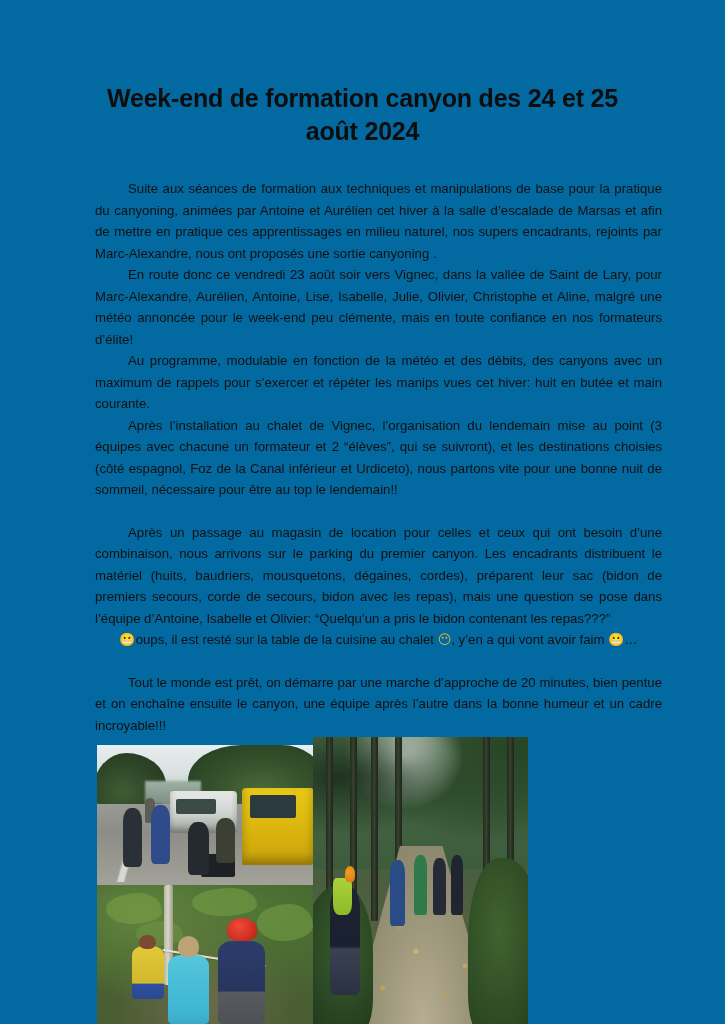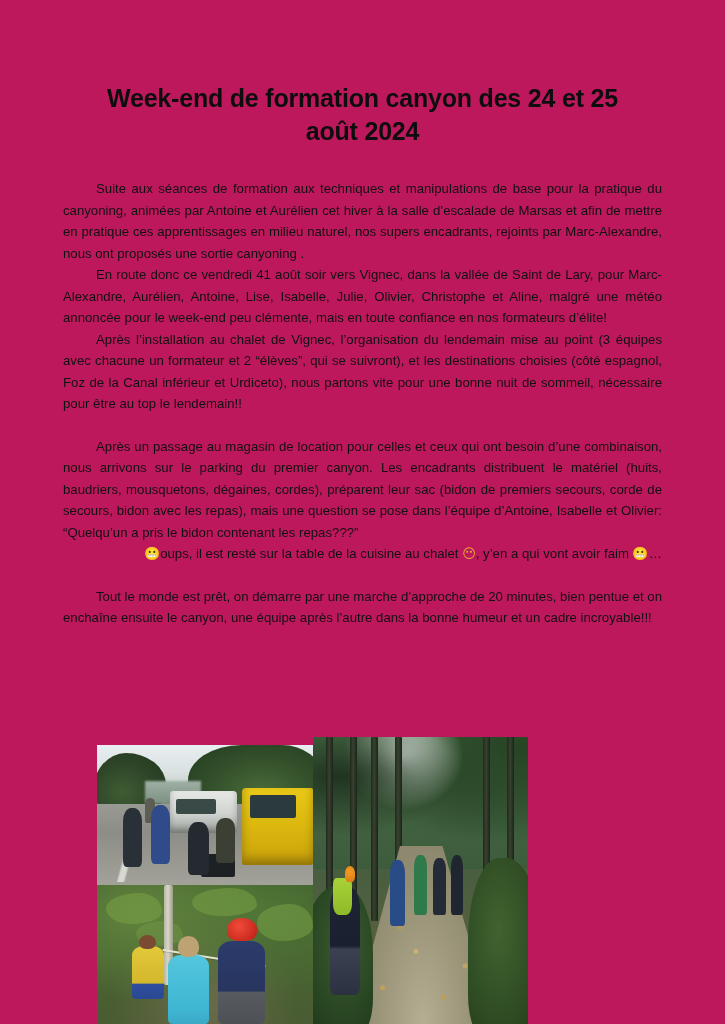--- a/index.html
+++ b/index.html
@@ -13,59 +13,59 @@
     height: 1024px;
     font-family: "Liberation Sans", sans-serif;
     color: #000000;
     overflow: hidden;
     position: relative;
   }
 
   .page {
     width: 725px;
     height: 1024px;
-    background: #be185d;
+    background: #0369a1;
     position: relative;
     padding: 0;
   }
 
   
   .doc-title {
     margin: 0;
     padding: 82px 95px 0 95px;
     text-align: center;
     font-family: "Liberation Sans", sans-serif;
     font-weight: bold;
     font-size: 25px;
     line-height: 1.30;
     letter-spacing: -0.2px;
     color: #0d0d0d;
   }
 
   
   .body-block {
-    padding: 0 63px 0 63px;
+    padding: 0 63px 0 95px;
     margin-top: 31px;
   }
 
   p.para {
     margin: 0;
     text-align: justify;
     text-justify: inter-word;
     font-size: 13.2px;
     line-height: 21.5px;
     color: #111111;
     text-indent: 33px;
     hyphens: none;
   }
   p.gap-before { margin-top: 21px; }
 
   p.center-line {
     margin: 0;
-    text-align: right;
+    text-align: center;
     text-indent: 0;
     font-size: 13.2px;
     line-height: 21.5px;
     color: #111111;
   }
 
   .emoji {
     font-family: "DejaVu Sans", sans-serif;
     font-size: 13px;
     color: #e8b830;
@@ -277,21 +277,22 @@
 </head>
 <body>
 
 <div class="page">
 
   <h1 class="doc-title">Week-end de formation canyon des 24 et 25 août 2024</h1>
 
   <div class="body-block">
 
     <p class="para">Suite aux séances de formation aux techniques et manipulations de base pour la pratique du canyoning, animées par Antoine et Aurélien cet hiver à la salle d’escalade de Marsas et afin de mettre en pratique ces apprentissages en milieu naturel, nos supers encadrants, rejoints par Marc-Alexandre, nous ont proposés une sortie canyoning .</p>
-    <p class="para">En route donc ce vendredi 41 août soir vers Vignec, dans la vallée de Saint de Lary, pour Marc-Alexandre, Aurélien, Antoine, Lise, Isabelle, Julie, Olivier, Christophe et Aline, malgré une météo annoncée pour le week-end peu clémente, mais en toute confiance en nos formateurs d’élite!</p>
+    <p class="para">En route donc ce vendredi 23 août soir vers Vignec, dans la vallée de Saint de Lary, pour Marc-Alexandre, Aurélien, Antoine, Lise, Isabelle, Julie, Olivier, Christophe et Aline, malgré une météo annoncée pour le week-end peu clémente, mais en toute confiance en nos formateurs d’élite!</p>
+    <p class="para">Au programme, modulable en fonction de la météo et des débits, des canyons avec un maximum de rappels pour s’exercer et répéter les manips vues cet hiver: huit en butée et main courante.</p>
     <p class="para">Après l’installation au chalet de Vignec, l’organisation du lendemain mise au point (3 équipes avec chacune un formateur et 2 “élèves”, qui se suivront), et les destinations choisies (côté espagnol, Foz de la Canal inférieur et Urdiceto), nous partons vite pour une bonne nuit de sommeil, nécessaire pour être au top le lendemain!!</p>
 
 
     <p class="para gap-before">Après un passage au magasin de location pour celles et ceux qui ont besoin d’une combinaison, nous arrivons sur le parking du premier canyon. Les encadrants distribuent le matériel (huits, baudriers, mousquetons, dégaines, cordes), préparent leur sac (bidon de premiers secours, corde de secours, bidon avec les repas), mais une question se pose dans l’équipe d’Antoine, Isabelle et Olivier: “Quelqu’un a pris le bidon contenant les repas???”</p>
 
     <p class="center-line"><span class="emoji">😬</span><span>oups, il est resté sur la table de la cuisine au chalet </span><span class="emoji">😶</span><span>, y’en a qui vont avoir faim </span><span class="emoji">😬</span><span>…</span></p>
 
 
     <p class="para gap-before">Tout le monde est prêt, on démarre par une marche d’approche de 20 minutes, bien pentue et on enchaîne ensuite le canyon, une équipe après l’autre dans la bonne humeur et un cadre incroyable!!!</p>
 

